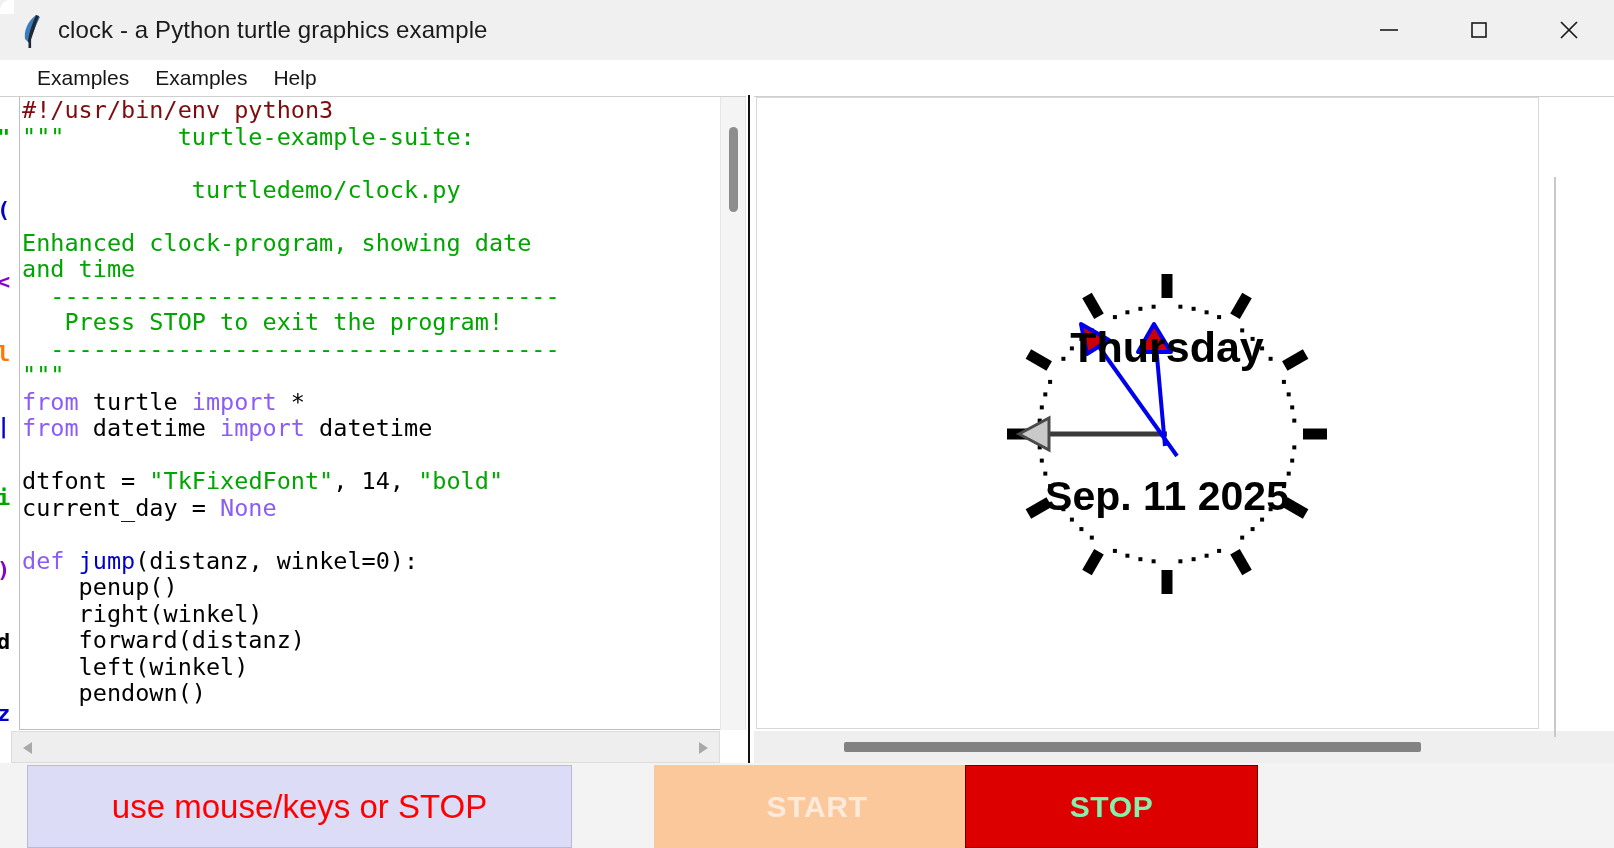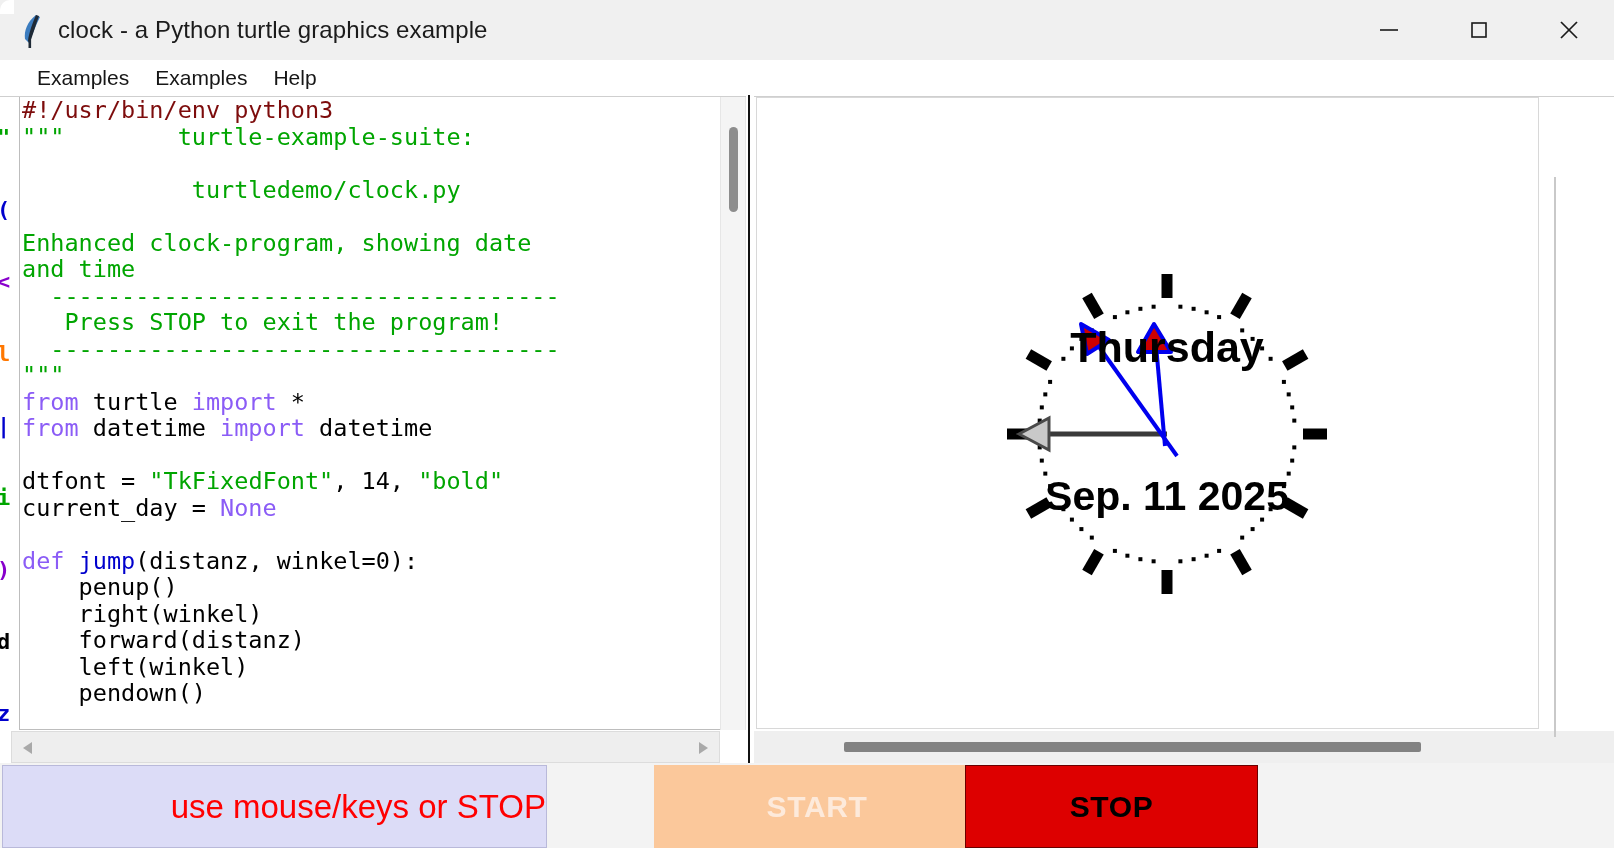--- a/index.html
+++ b/index.html
@@ -94,33 +94,33 @@
   }
   .hsb2-thumb{position:absolute;left:90px;top:11px;width:577px;height:10px;background:#828282;border-radius:2px;}
 
   
   .right-gutter{position:absolute;left:1539px;top:97px;width:75px;height:633px;background:#ffffff;}
   .rg-line{position:absolute;left:15px;top:80px;width:2px;height:560px;background:#c9c9c9;}
 
   
   .bottombar{position:absolute;left:0;top:763px;width:1614px;height:85px;background:#f3f3f3;}
   .statusfield{
-    position:absolute;left:2px;top:2px;width:545px;height:83px;
+    position:absolute;left:27px;top:2px;width:545px;height:83px;
     background:#dcdcf7;border:1px solid #b9b9da;box-sizing:border-box;
-    display:flex;align-items:center;justify-content:flex-end;
+    display:flex;align-items:center;justify-content:center;
   }
   .statustext{font-size:33px;color:#ff0000;font-weight:400;white-space:nowrap;}
 
   .btn{
     position:absolute;top:2px;height:83px;
     display:flex;align-items:center;justify-content:center;
     font-size:30px;font-weight:bold;letter-spacing:.6px;box-sizing:border-box;
   }
   .btn-start{left:654px;width:311px;background:#fbc89b;color:#fdeadb;padding-left:15px;}
-  .btn-stop{left:965px;width:293px;background:#dd0000;color:#000000;border:1px solid #6a0000;}
+  .btn-stop{left:965px;width:293px;background:#dd0000;color:#86efac;border:1px solid #6a0000;}
   .btn-clear{left:1258px;width:356px;background:#fbc89b;color:#fdeadb;}
 </style>
 </head>
 <body>
 
 <div id="app">
 
   <div class="titlebar">
     <div class="tb-corner-l"></div>
     <span class="app-icon">

